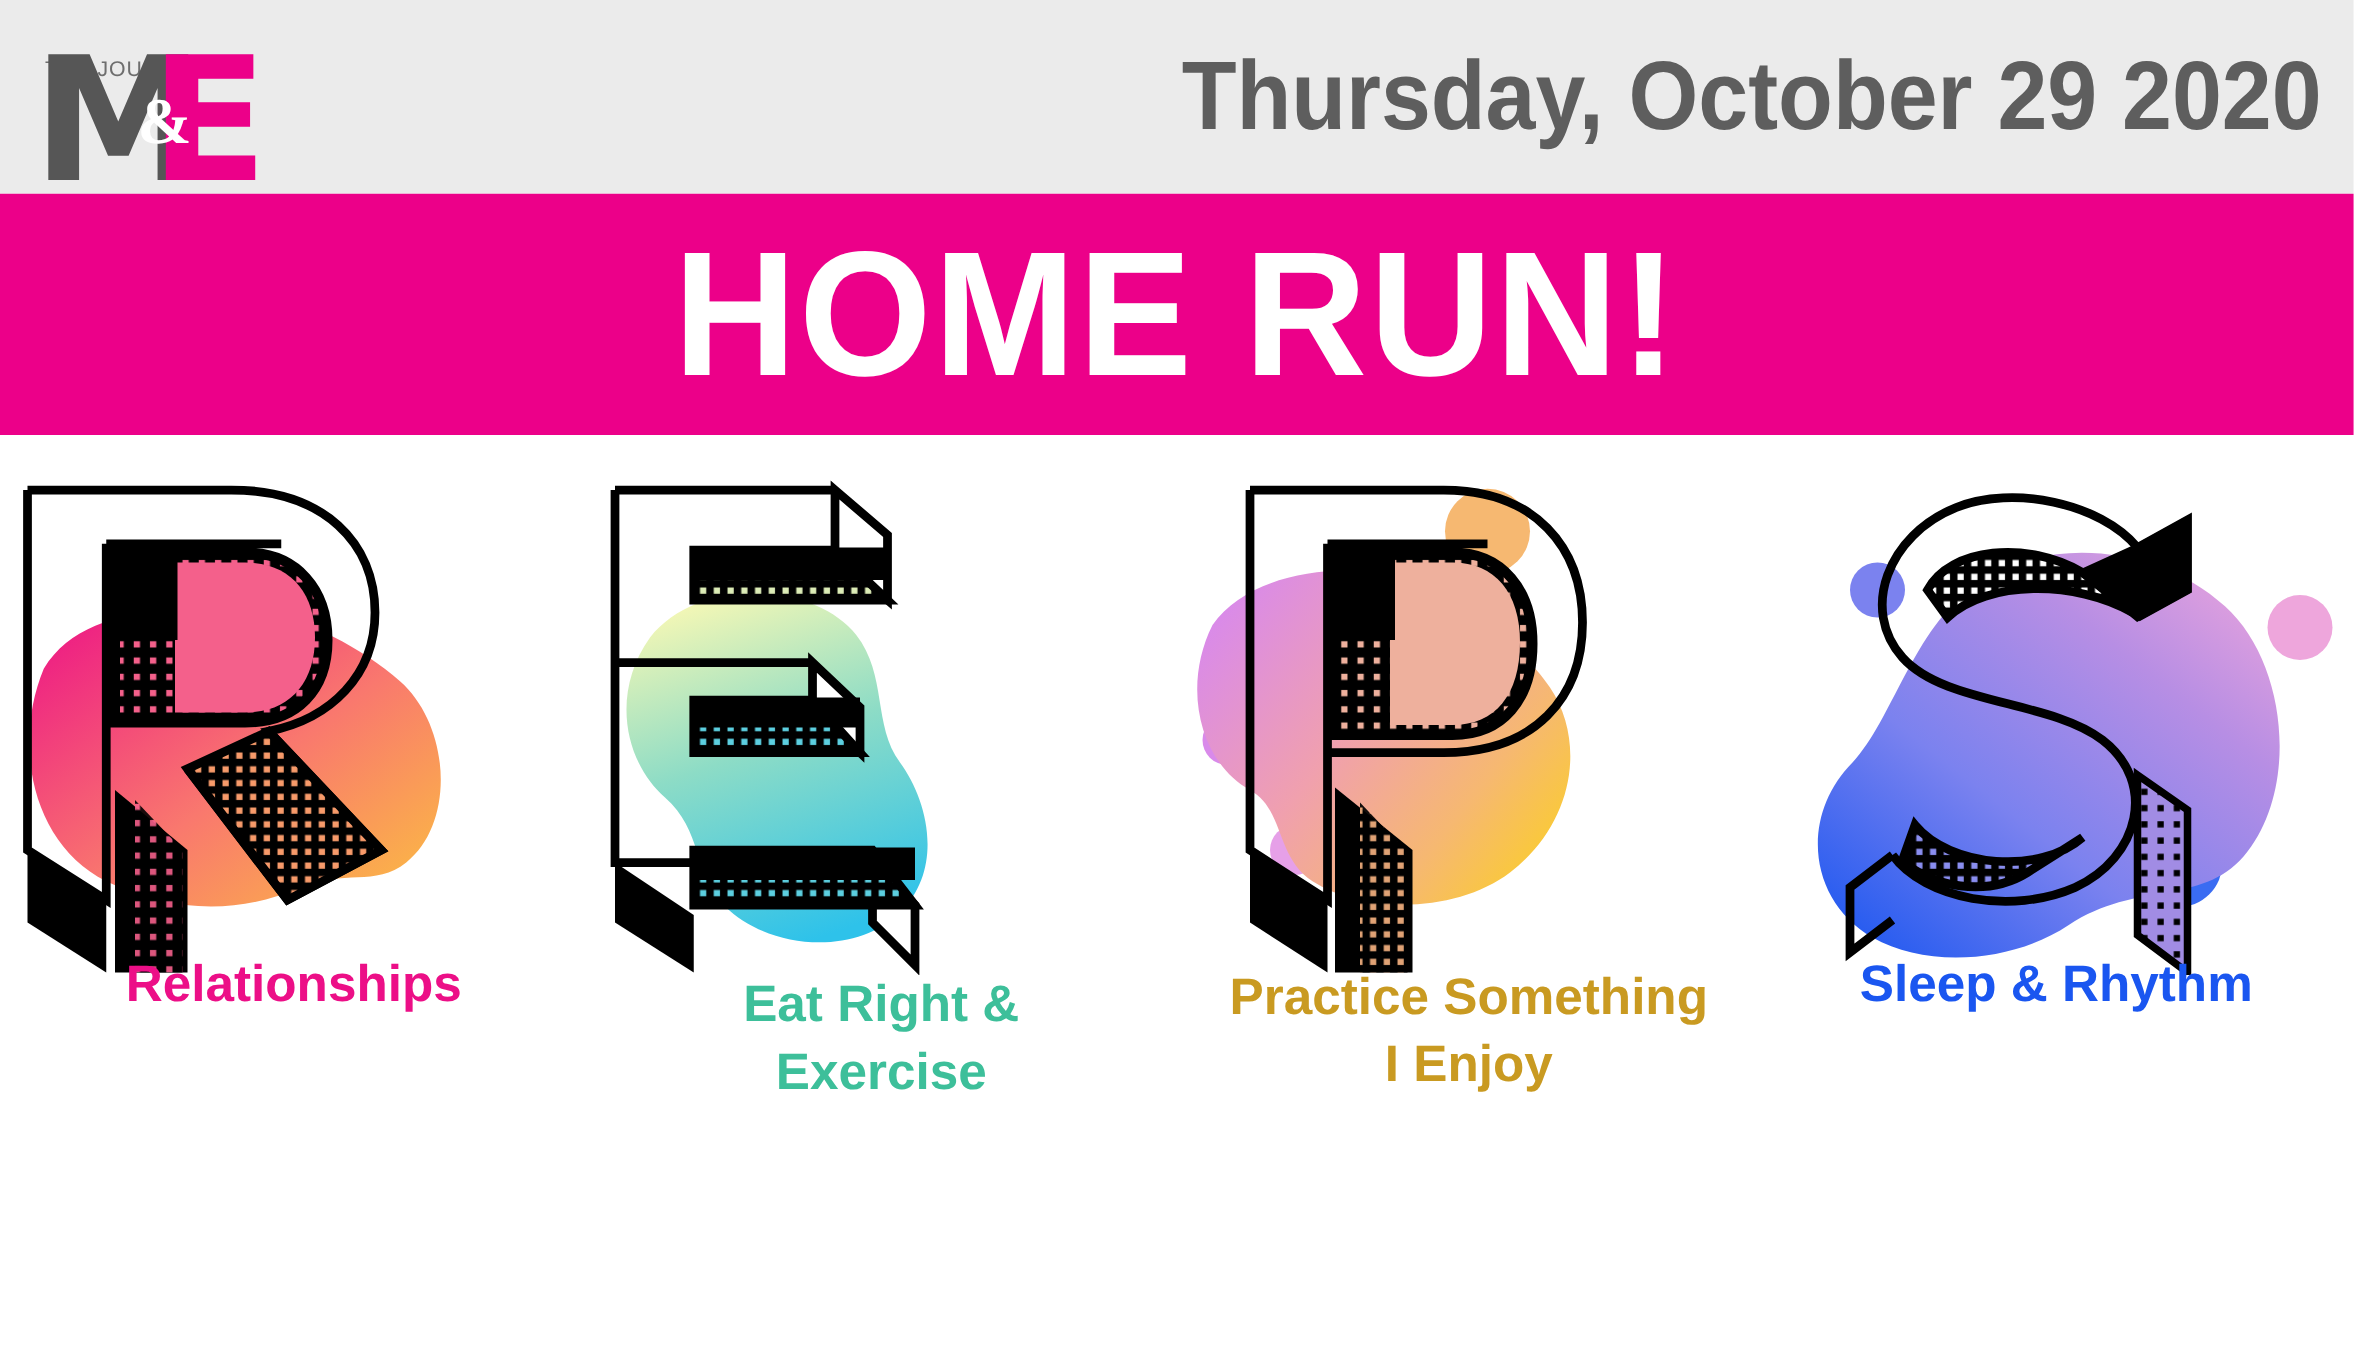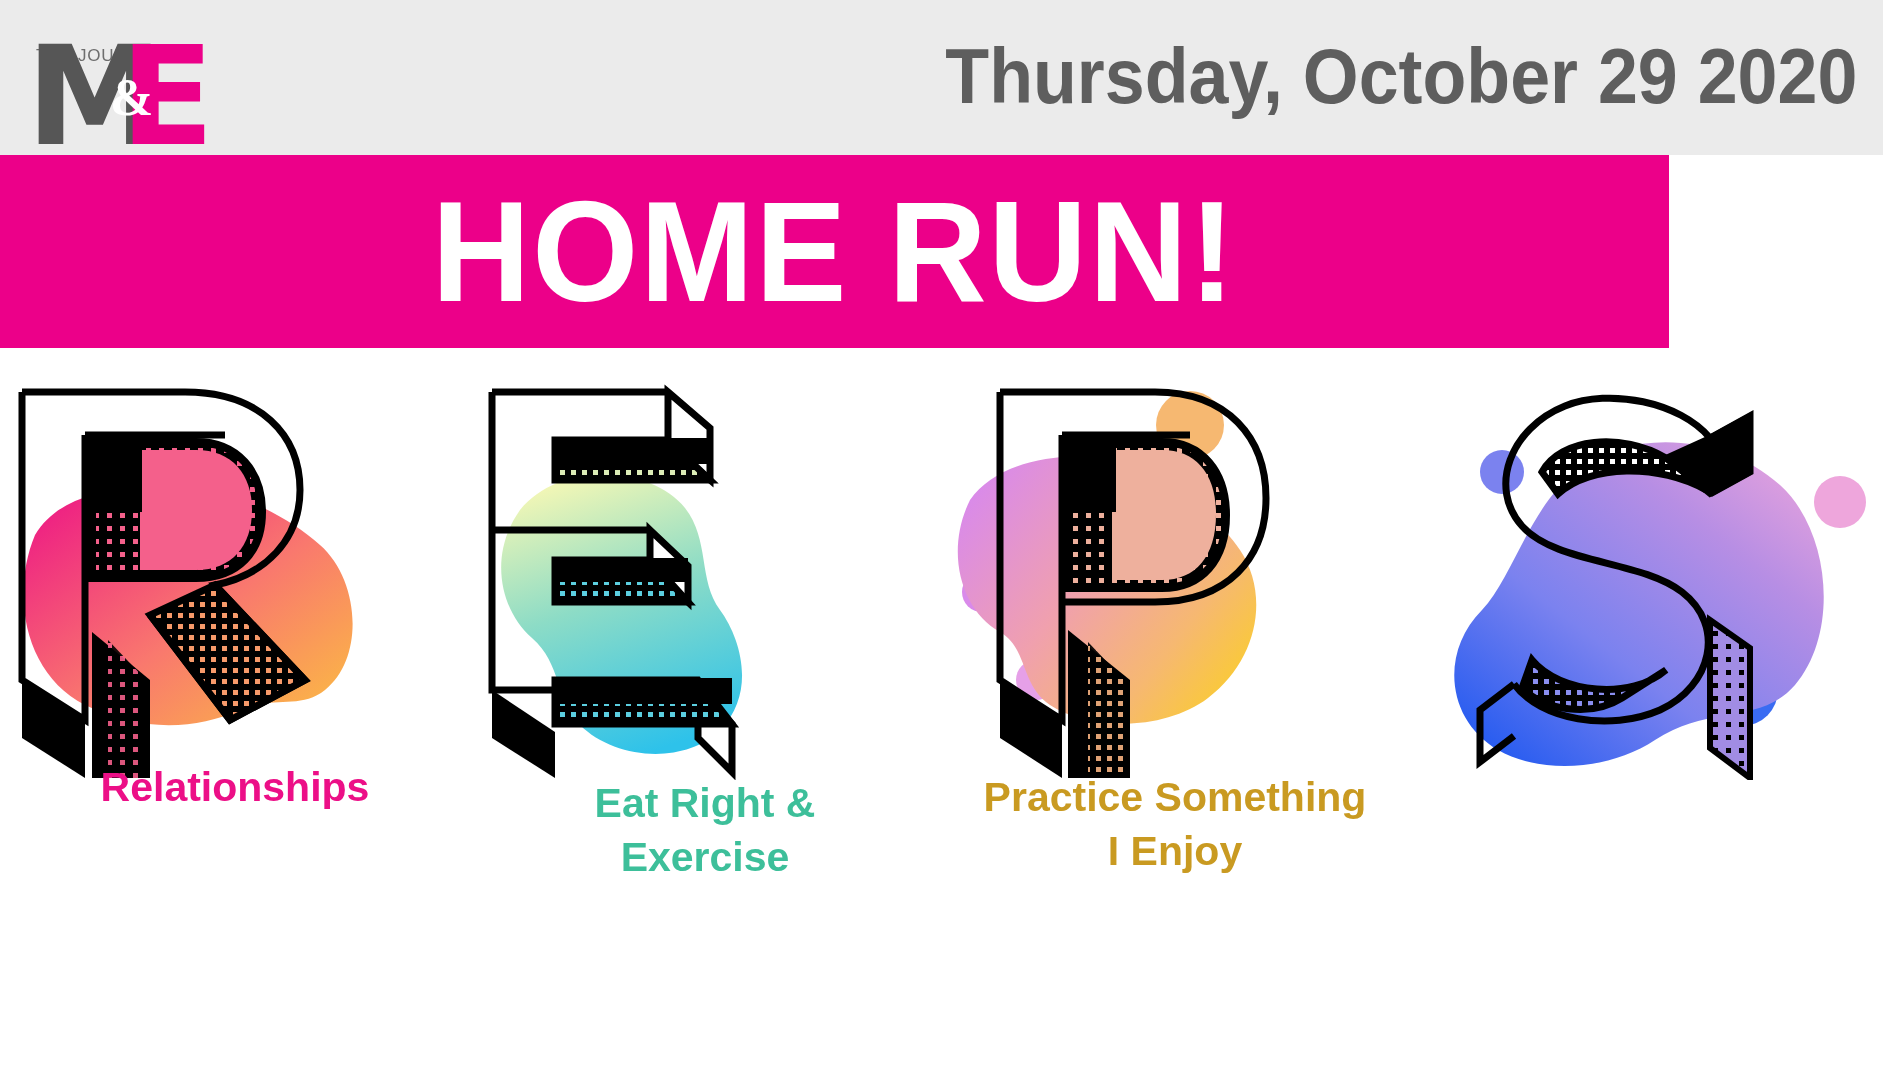--- a/index.html
+++ b/index.html
@@ -93,21 +93,21 @@
     color: #5e5e5e;
     transform: scaleX(0.92);
     transform-origin: right center;
     white-space: nowrap;
   }
 
   
   .banner {
     position: absolute;
     left: 0; top: 155px;
-    width: 1669px;
+    width: 1883px;
     height: 193px;
     background: #ec0089;
     display: flex;
     align-items: center;
     justify-content: center;
   }
   .banner-title {
     font-family: "Liberation Sans Narrow", "Liberation Sans", sans-serif;
     font-weight: bold;
     font-size: 142px;
@@ -361,16 +361,17 @@
 
           <path d="M132 92 C150 58 212 52 256 78 L296 110
                    C250 84 180 84 148 114 Z" fill="url(#dotSw)" stroke="#000" stroke-width="7"></path>
           <path d="M256 78 L300 58 L340 36 L340 92 L300 114 Z" fill="#000" stroke="#000" stroke-width="6"></path>
 
           <path d="M122 280 C150 314 222 320 256 290 L212 318
                    C180 338 134 330 112 308 Z" fill="url(#dotS)" stroke="#000" stroke-width="7"></path>
           <path d="M300 240 L340 268 L340 398 L300 368 Z" fill="url(#dotS3)" stroke="#000" stroke-width="6"></path>
         </svg>
       </div>
+      <div class="card-caption cap-s">Sleep &amp; Rhythm</div>
     </div>
 
   </div>
 </div>
 
 </body></html>

